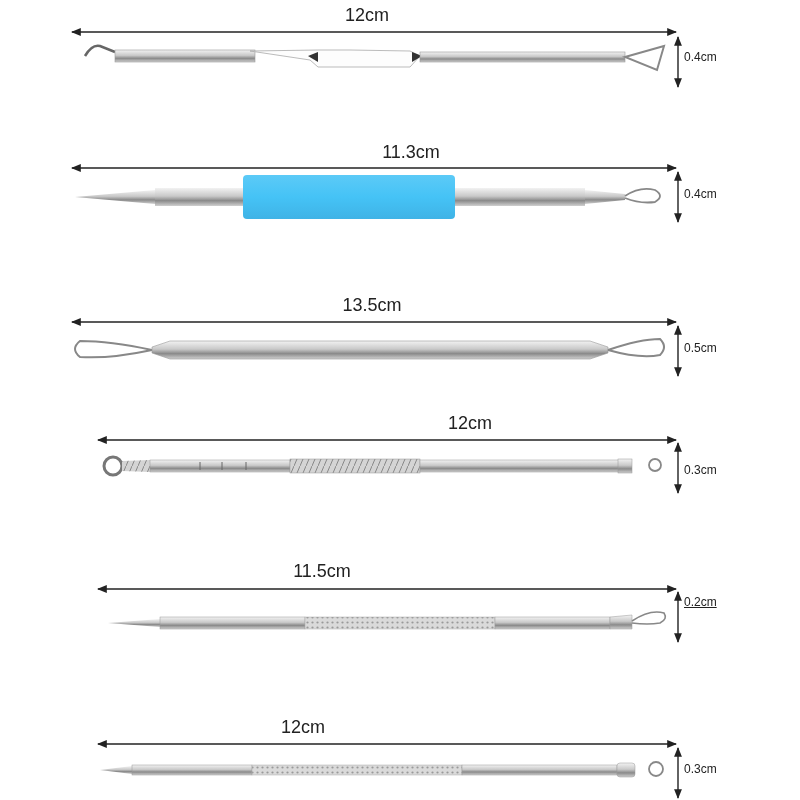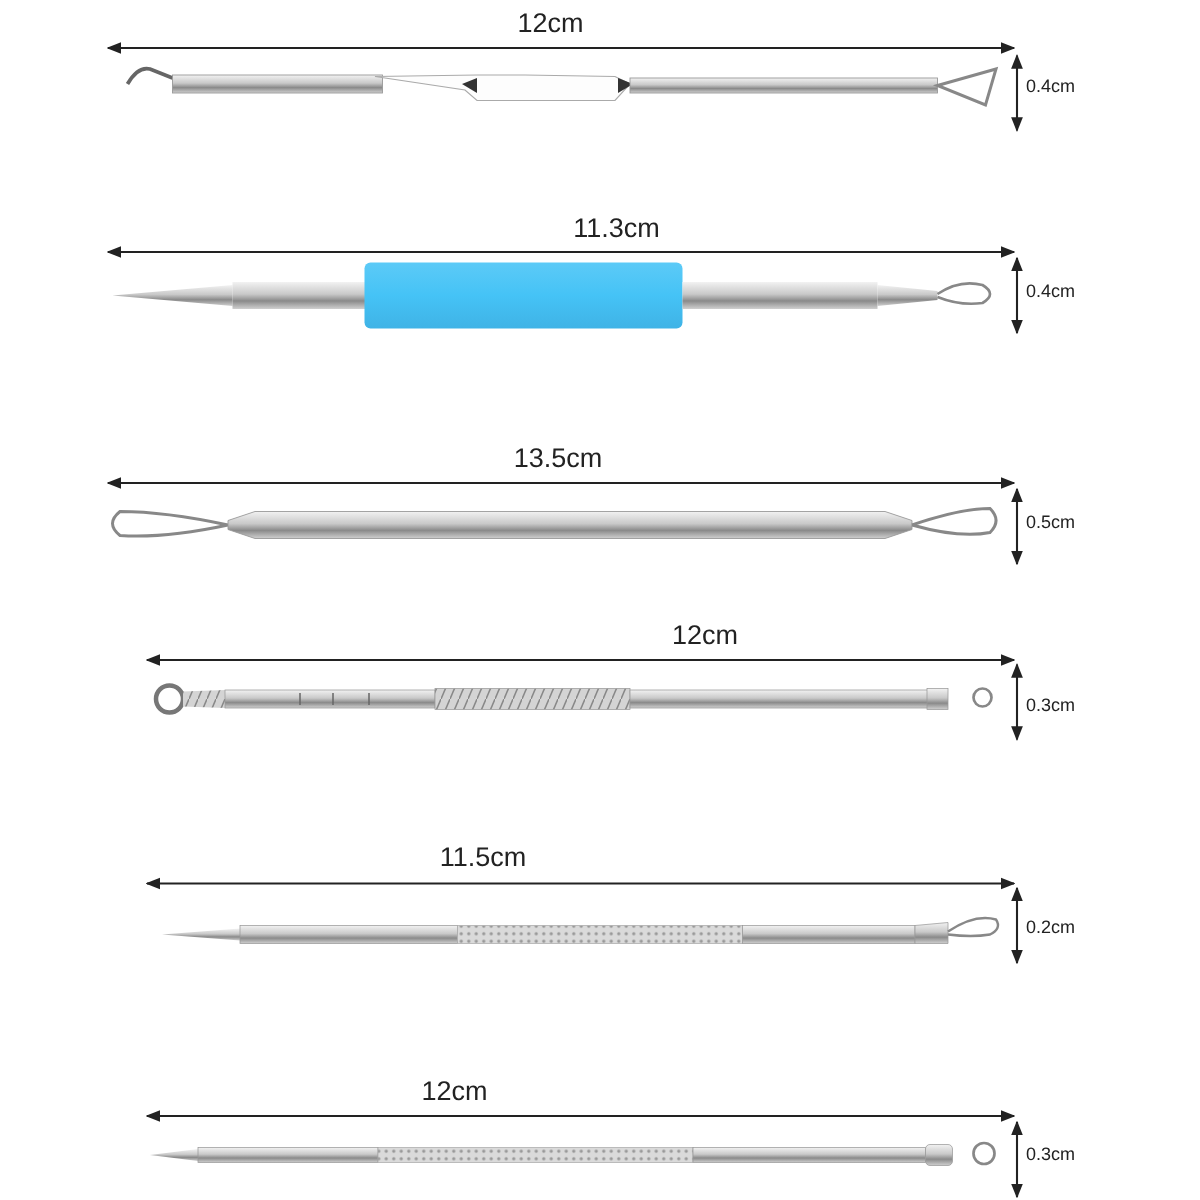--- a/index.html
+++ b/index.html
@@ -136,21 +136,21 @@
     <g>
       <line x1="678" y1="37" x2="678" y2="87" stroke="#222" stroke-width="1.4" marker-start="url(#arrow)" marker-end="url(#arrow)"></line>
     </g>
     <path d="M108,68 L160,64 L160,72 Z" fill="url(#metal)"></path>
     <rect x="160" y="62" width="145" height="12" fill="url(#metal)" stroke="#999" stroke-width="0.5"></rect>
     <rect x="305" y="62" width="190" height="12" fill="url(#dots)" stroke="#aaa" stroke-width="0.5"></rect>
     <rect x="495" y="62" width="115" height="12" fill="url(#metal)" stroke="#999" stroke-width="0.5"></rect>
     <path d="M610,62 L632,60 L632,74 L610,74 Z" fill="url(#metal)" stroke="#999" stroke-width="0.5"></path>
     <path d="M632,66 Q650,54 664,58 Q668,64 660,68 Q648,70 632,68" fill="none" stroke="#888" stroke-width="1.6"></path>
   </svg>
-  <span class="dia-label" style="left:684px;top:56px;">0.2cm</span>
+  <span class="dia-label" style="left:684px;top:40px;text-decoration:underline;">0.2cm</span>
 </div>
 
 <div class="tool-row" style="top:700px;height:100px;">
   <span class="len-label" style="left:303px;top:17px;">12cm</span>
   <svg class="dim-svg" width="800" height="100">
     <g>
       <line x1="98" y1="44" x2="676" y2="44" stroke="#222" stroke-width="1.4" marker-start="url(#arrow)" marker-end="url(#arrow)"></line>
     </g>
     <g>
       <line x1="678" y1="48" x2="678" y2="98" stroke="#222" stroke-width="1.4" marker-start="url(#arrow)" marker-end="url(#arrow)"></line>

